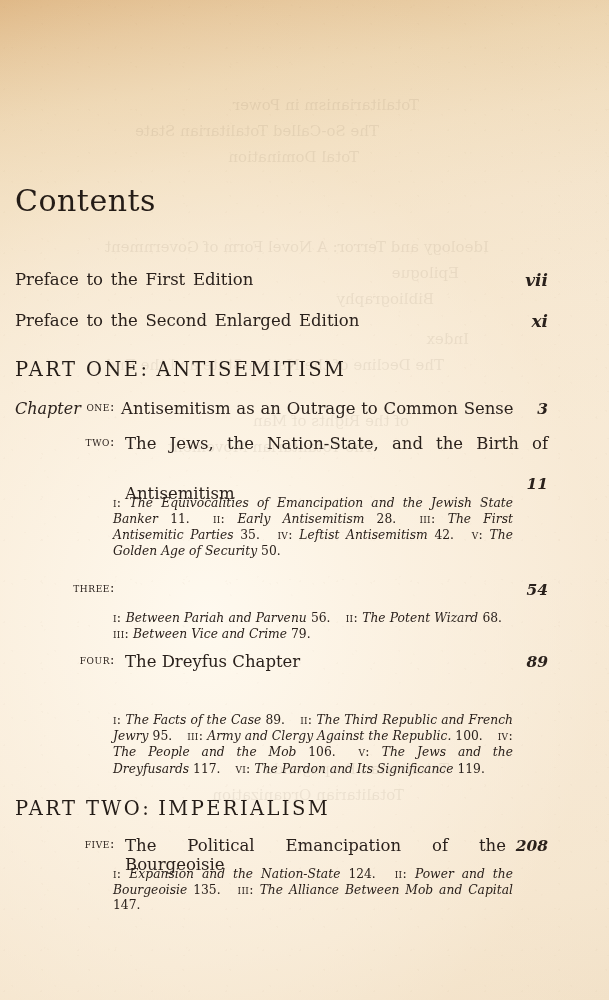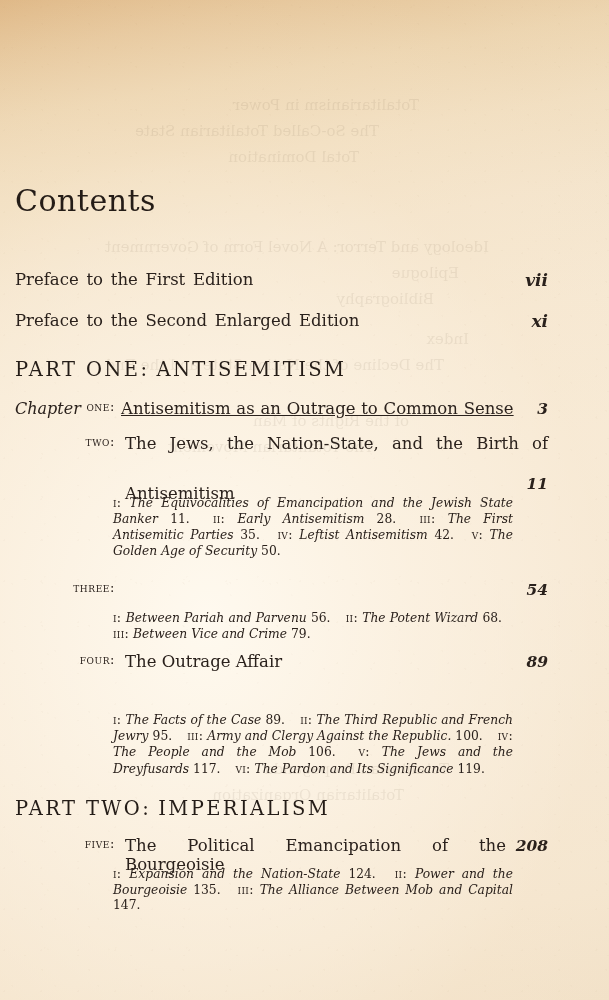--- a/index.html
+++ b/index.html
@@ -237,21 +237,21 @@
 
     <div class="front-row" style="top:311px;">
       <span class="fr-label">Preface to the Second Enlarged Edition</span>
       <span class="fr-page">xi</span>
     </div>
 
     <div class="part-heading" style="top:358px;text-align:center;">
       <span class="part-sep">PART ONE:</span><span>ANTISEMITISM</span>
     </div>
 
-    <div class="chapter with-prefix" style="top:399px;text-decoration:underline;">
+    <div class="chapter with-prefix" style="top:399px;">
       <span class="ch-prefix">Chapter</span>
       <span class="ch-num">ONE:</span>
       <div class="ch-title">Antisemitism as an Outrage to Common Sense</div>
       <span class="ch-page" style="top:0;">3</span>
     </div>
 
     <div class="chapter" style="top:434px;">
       <span class="ch-num">TWO:</span>
       <div class="ch-title justify-line">The Jews, the Nation-State, and the Birth of</div>
       <div class="ch-title" style="margin-top:12px;">Antisemitism</div>
@@ -288,21 +288,21 @@
       <span class="sc">II:</span>
       <span>The Potent Wizard</span>
       <span class="pg">68.</span><span class="gap"></span>
       <span class="sc">III:</span>
       <span>Between Vice and Crime</span>
       <span class="pg">79.</span>
     </div>
 
     <div class="chapter" style="top:652px;">
       <span class="ch-num">FOUR:</span>
-      <div class="ch-title">The Outrage Affair</div>
+      <div class="ch-title">The Dreyfus Chapter</div>
       <span class="ch-page" style="top:0;margin-left:36px;">89</span>
     </div>
 
     <div class="subsections" style="top:712px;">
       <span class="sc">I:</span>
       <span>The Facts of the Case</span>
       <span class="pg">89.</span><span class="gap"></span>
       <span class="sc">II:</span>
       <span>The Third Republic and French Jewry</span>
       <span class="pg">95.</span><span class="gap"></span>

